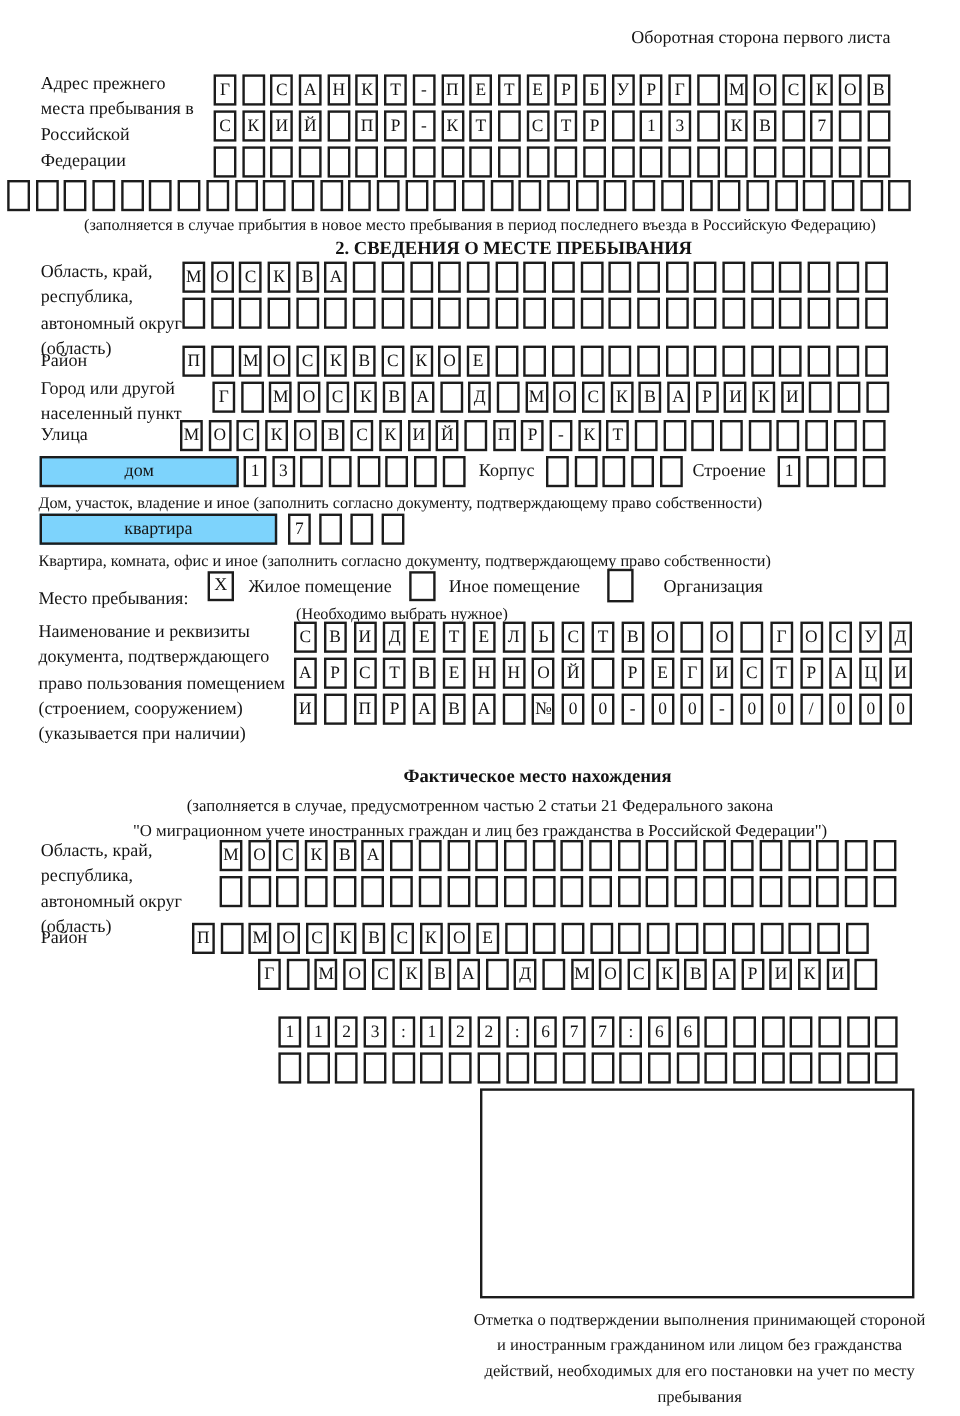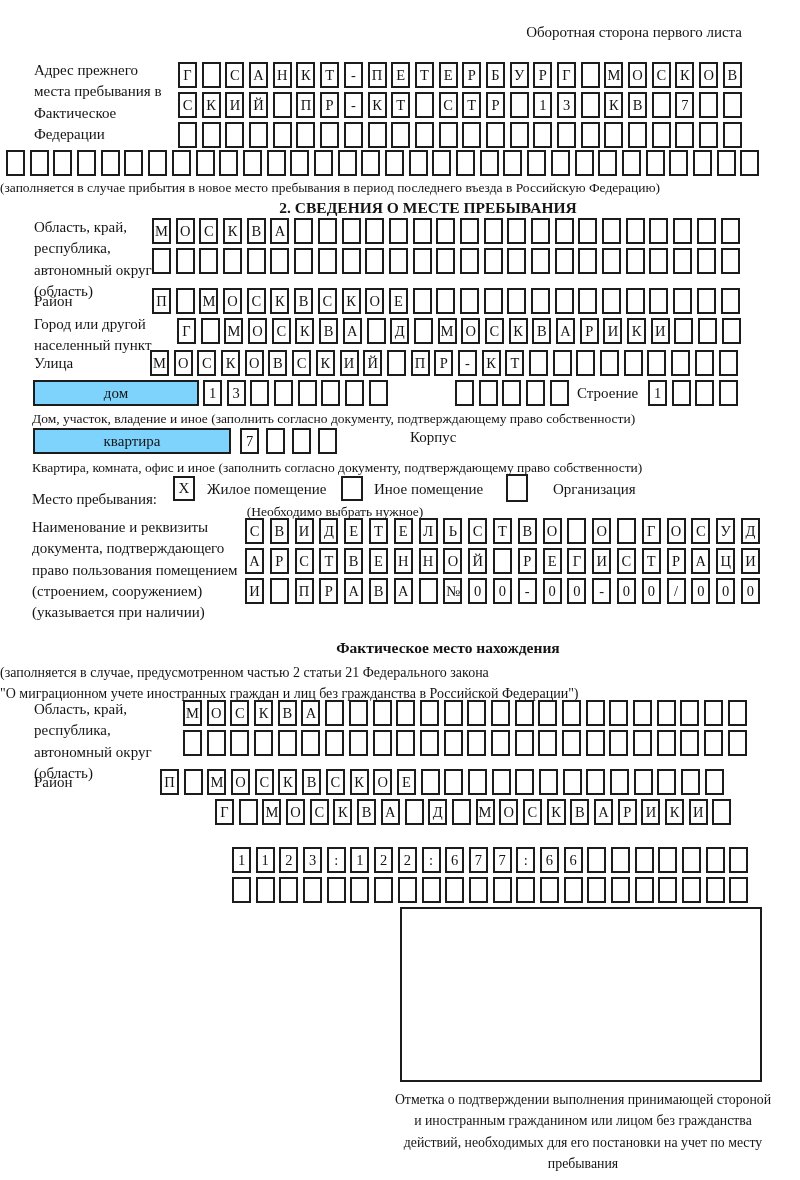--- a/index.html
+++ b/index.html
@@ -4,21 +4,21 @@
 <style>
   html,body{margin:0;padding:0;background:#fff;}
   .sheet{
     position:relative;width:800px;height:1180px;background:#ffffff;
     font-family:"Liberation Serif","DejaVu Serif",serif;color:#141414;overflow:hidden;
   }
   .abs{position:absolute;}
   .lbl{font-size:15px;line-height:1.42;}
   .note{font-size:13.5px;line-height:1.4;}
   .ttl{font-size:15.5px;font-weight:bold;text-align:center;width:800px;left:0;}
-  .ctr{text-align:left;width:800px;left:0;}
+  .ctr{text-align:center;width:800px;left:0;}
   .cellrow{position:absolute;display:flex;gap:4.7px;}
   .wgap{gap:5.8px;}
   .aptgap{gap:7px;}
   .cell{
     width:19px;height:26px;border:2px solid #1c1c1c;box-sizing:border-box;
     display:flex;align-items:center;justify-content:center;
     font-size:14.5px;line-height:1;background:#fff;flex:0 0 auto;
   }
   .bigbox{
     position:absolute;border:2px solid #1c1c1c;box-sizing:border-box;height:26px;
@@ -32,21 +32,21 @@
     position:absolute;border:2px solid #1c1c1c;box-sizing:border-box;background:#fff;
   }
 </style>
 </head>
 <body>
 
 <div class="sheet">
 
   <div class="abs lbl" style="top:22px;right:58px;">Оборотная сторона первого листа</div>
 
-  <div class="abs lbl" style="left:34px;top:60px;width:128px;">Адрес прежнего места пребывания в Фактическое Федерации</div>
+  <div class="abs lbl" style="left:34px;top:60px;width:128px;">Адрес прежнего места пребывания в Российской Федерации</div>
   <div class="cellrow" style="left:178px;top:62px;">
       <span class="cell">Г</span>
       <span class="cell"></span>
       <span class="cell">С</span>
       <span class="cell">А</span>
       <span class="cell">Н</span>
       <span class="cell">К</span>
       <span class="cell">Т</span>
       <span class="cell">-</span>
       <span class="cell">П</span>
@@ -304,21 +304,21 @@
   <div class="cellrow" style="left:203px;top:380px;">
       <span class="cell">1</span>
       <span class="cell">3</span>
       <span class="cell"></span>
       <span class="cell"></span>
       <span class="cell"></span>
       <span class="cell"></span>
       <span class="cell"></span>
       <span class="cell"></span>
     </div>
-  <div class="abs lbl" style="left:410px;top:383px;margin-top:44px;">Корпус</div>
+  <div class="abs lbl" style="left:399px;top:383px;">Корпус</div>
   <div class="cellrow" style="left:455px;top:380px;">
       <span class="cell"></span>
       <span class="cell"></span>
       <span class="cell"></span>
       <span class="cell"></span>
       <span class="cell"></span>
     </div>
   <div class="abs lbl" style="left:577px;top:383px;">Строение</div>
   <div class="cellrow" style="left:648px;top:380px;">
       <span class="cell">1</span>

